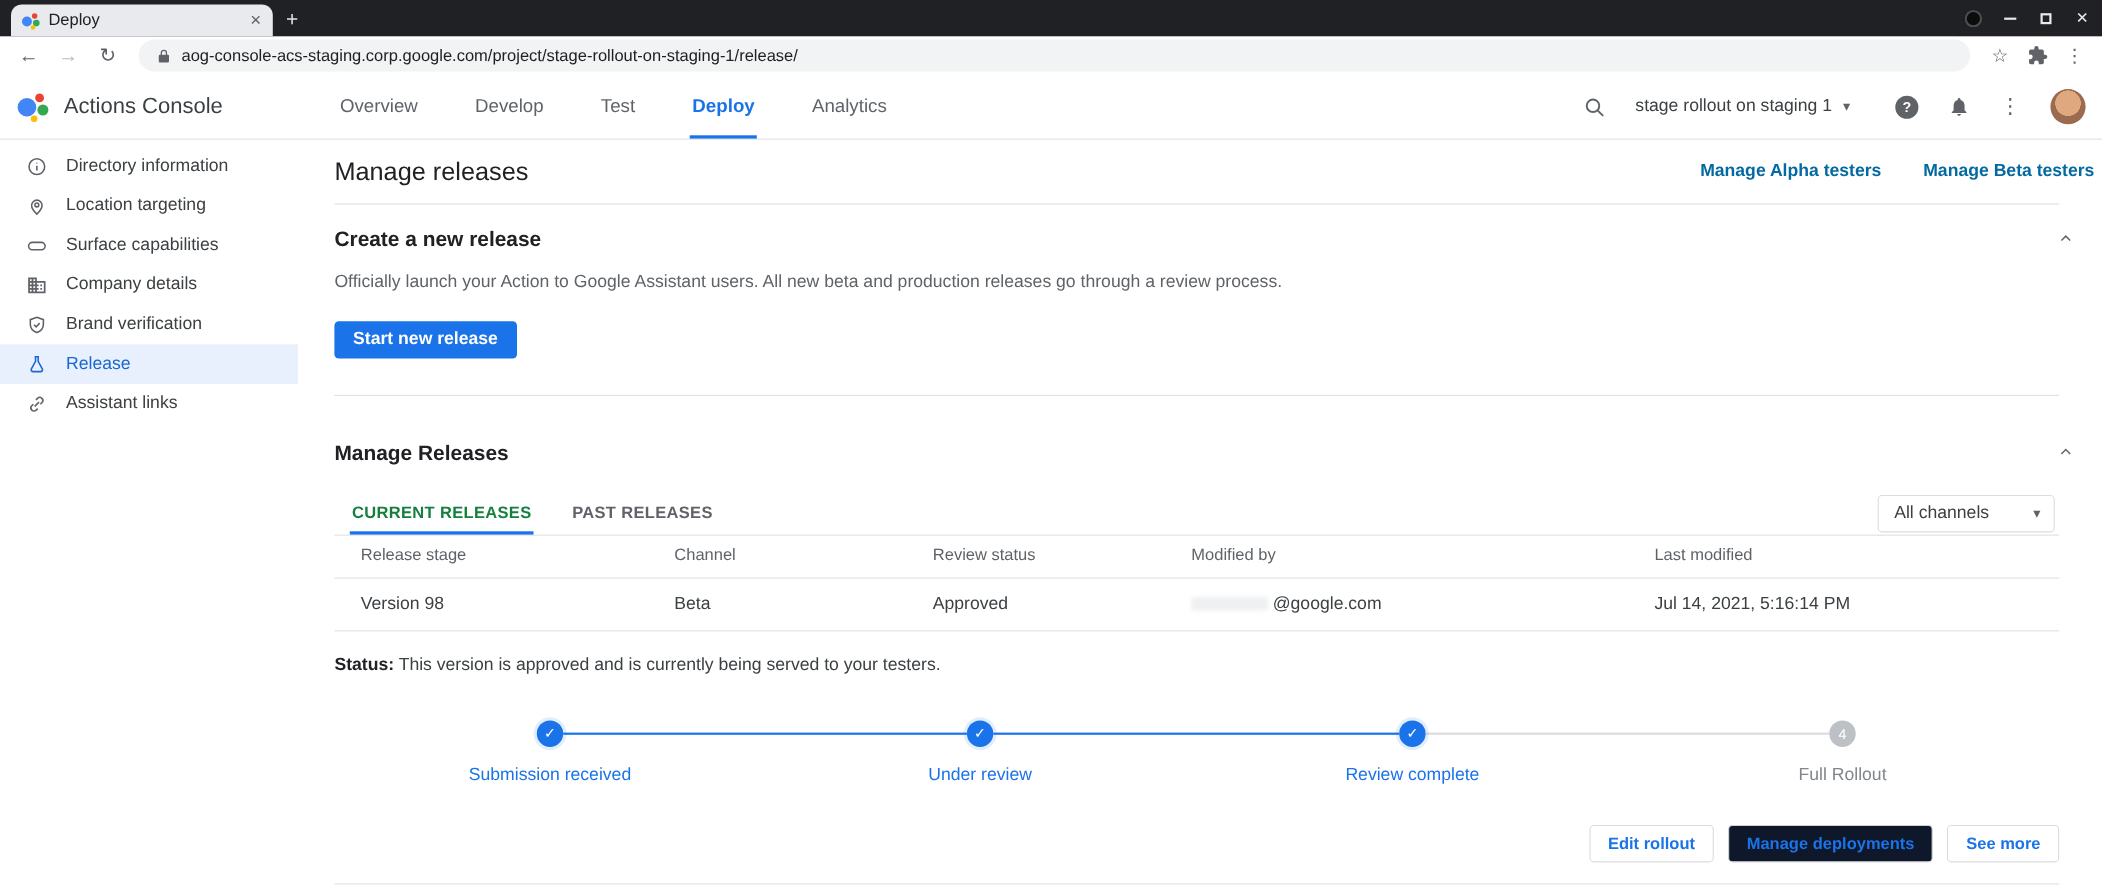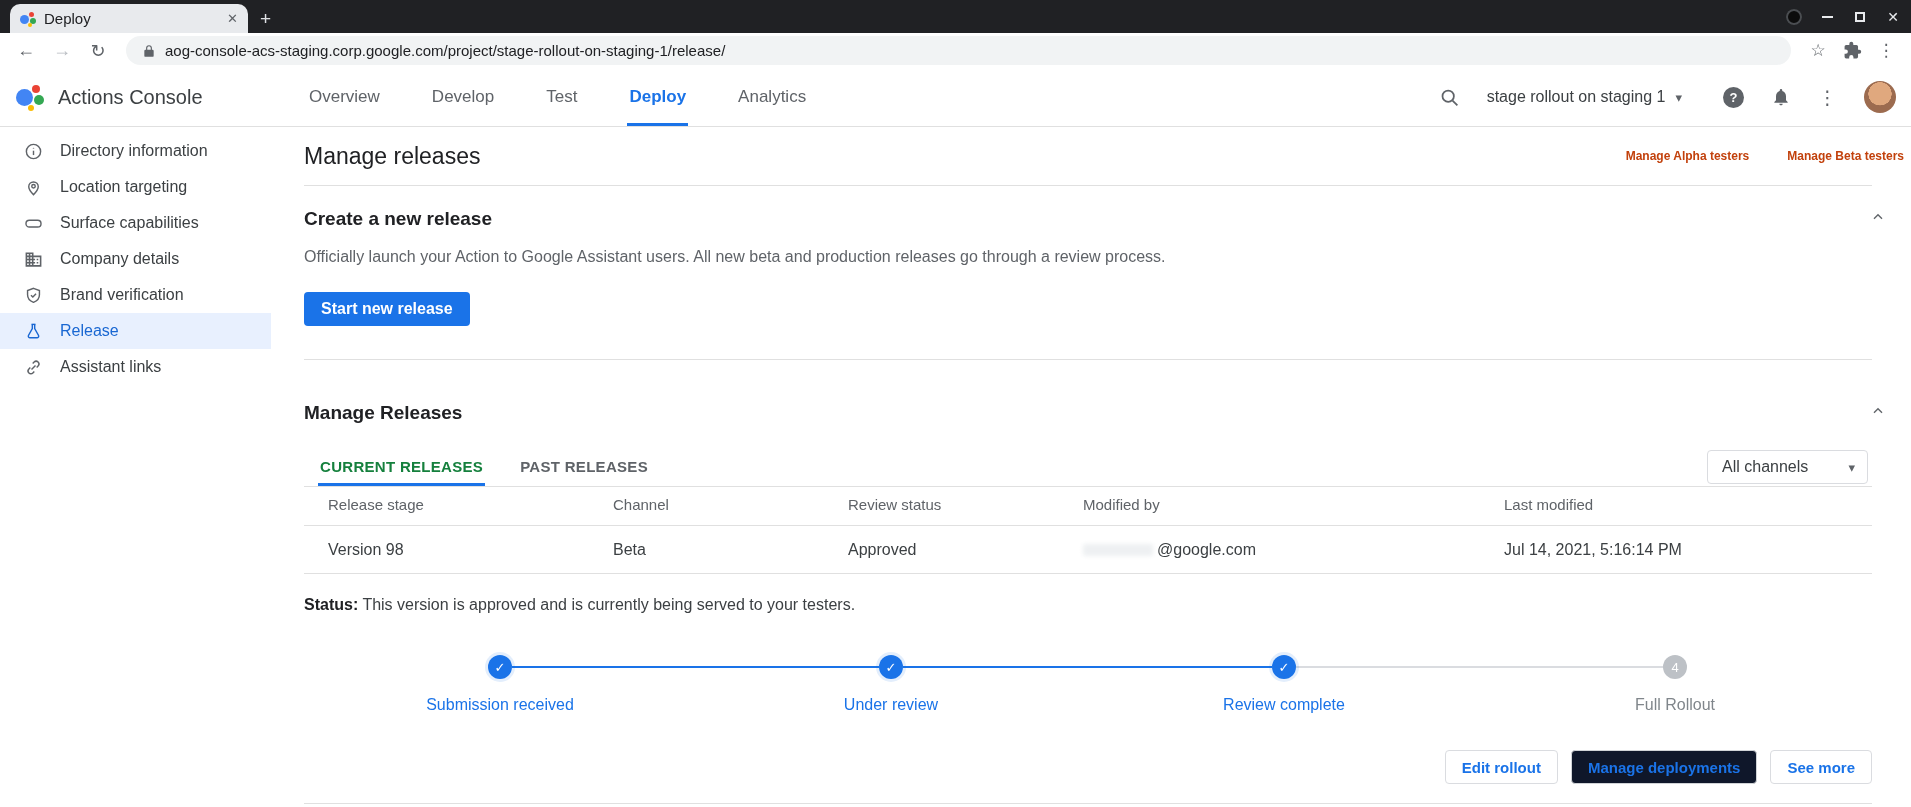--- a/index.html
+++ b/index.html
@@ -66,21 +66,21 @@
   .sicon svg { width:19px; height:19px; }
   .sitem.sel { background:#e8f0fe; color:#1967d2; }
   .sitem.sel .sicon { color:#1967d2; }
 
   .content { flex:1; position:relative; }
   .content-inner { margin-left:33px; width:1568px; }
   .divider { border-top:1px solid #e0e0e0; width:1568px; }
   .page-head { height:58px; width:1600px; display:flex; align-items:center; justify-content:space-between; }
   .page-title { font-size:23px; color:#202124; }
   .head-links { display:flex; gap:38px; }
-  .hlink { font-size:12px; font-weight:bold; color:#c2410c; cursor:pointer; white-space:nowrap; }
+  .hlink { font-size:16px; font-weight:bold; color:#0369a1; cursor:pointer; white-space:nowrap; }
 
   .sect-head { position:relative; display:flex; align-items:center; }
   .sect-title { font-size:19px; font-weight:bold; color:#202124; }
   .chev { position:absolute; right:-14px; top:1px; cursor:pointer; color:#5f6368; display:flex; }
 
   .sect-create { padding:22px 0 33px 0; }
   .sect-desc { margin-top:17px; font-size:16px; line-height:19px; color:#5f6368; }
   .btn-primary { margin-top:26px; height:34px; padding:0 17px; background:#1a73e8; color:#fff; border:none;
     border-radius:4px; font-size:16px; font-weight:bold; font-family:inherit; cursor:pointer; }
 

